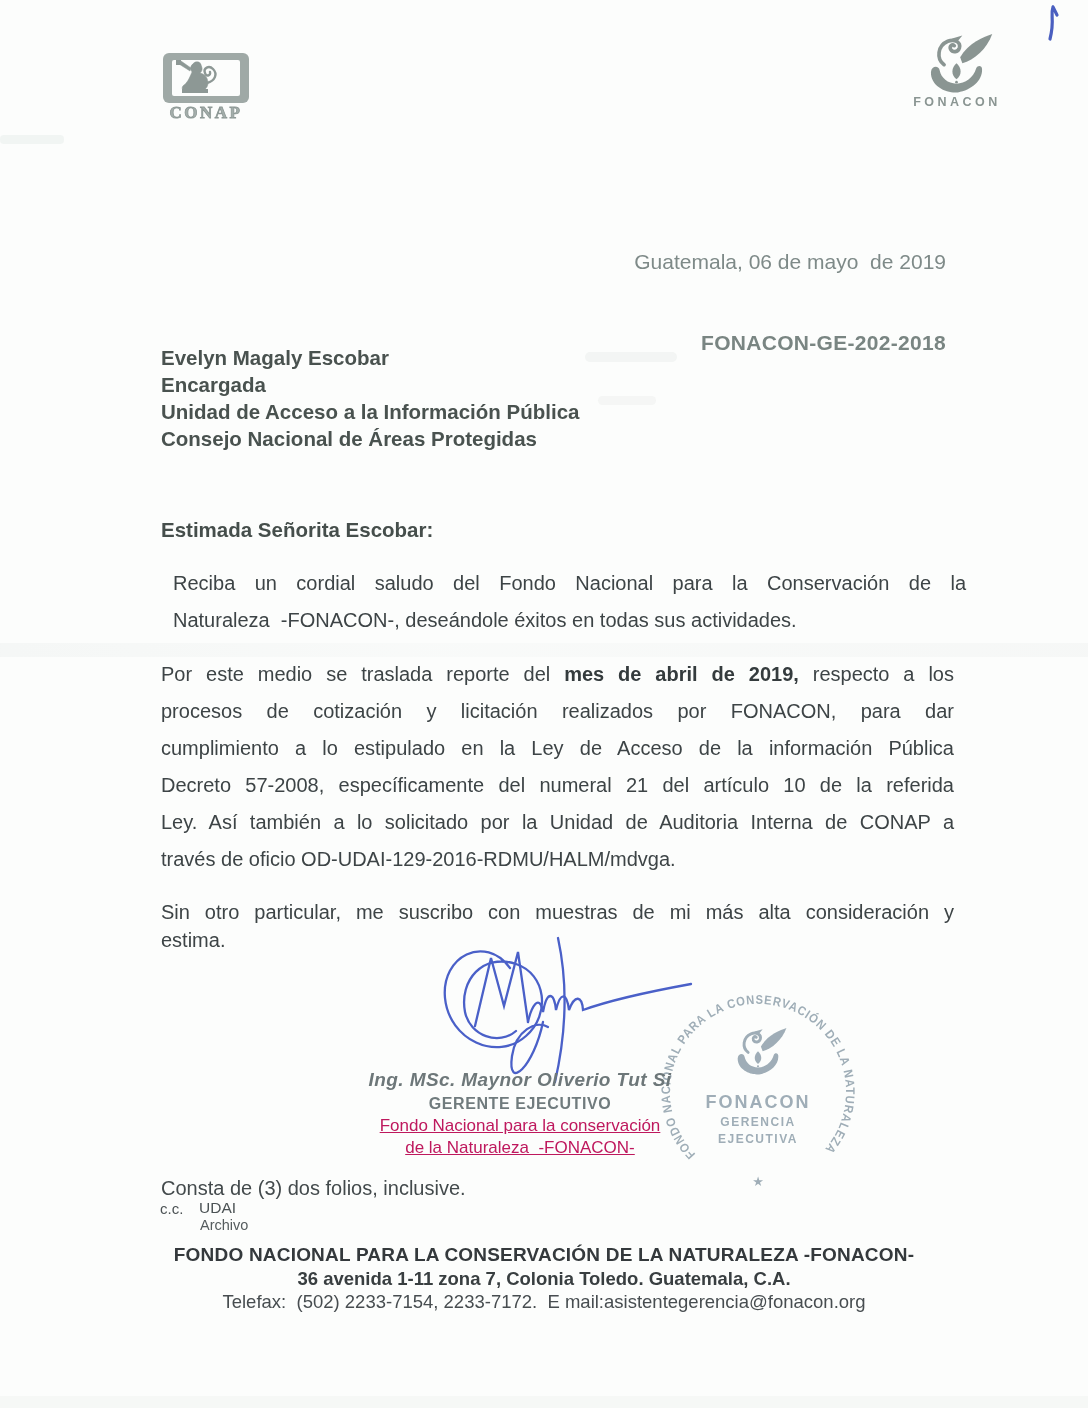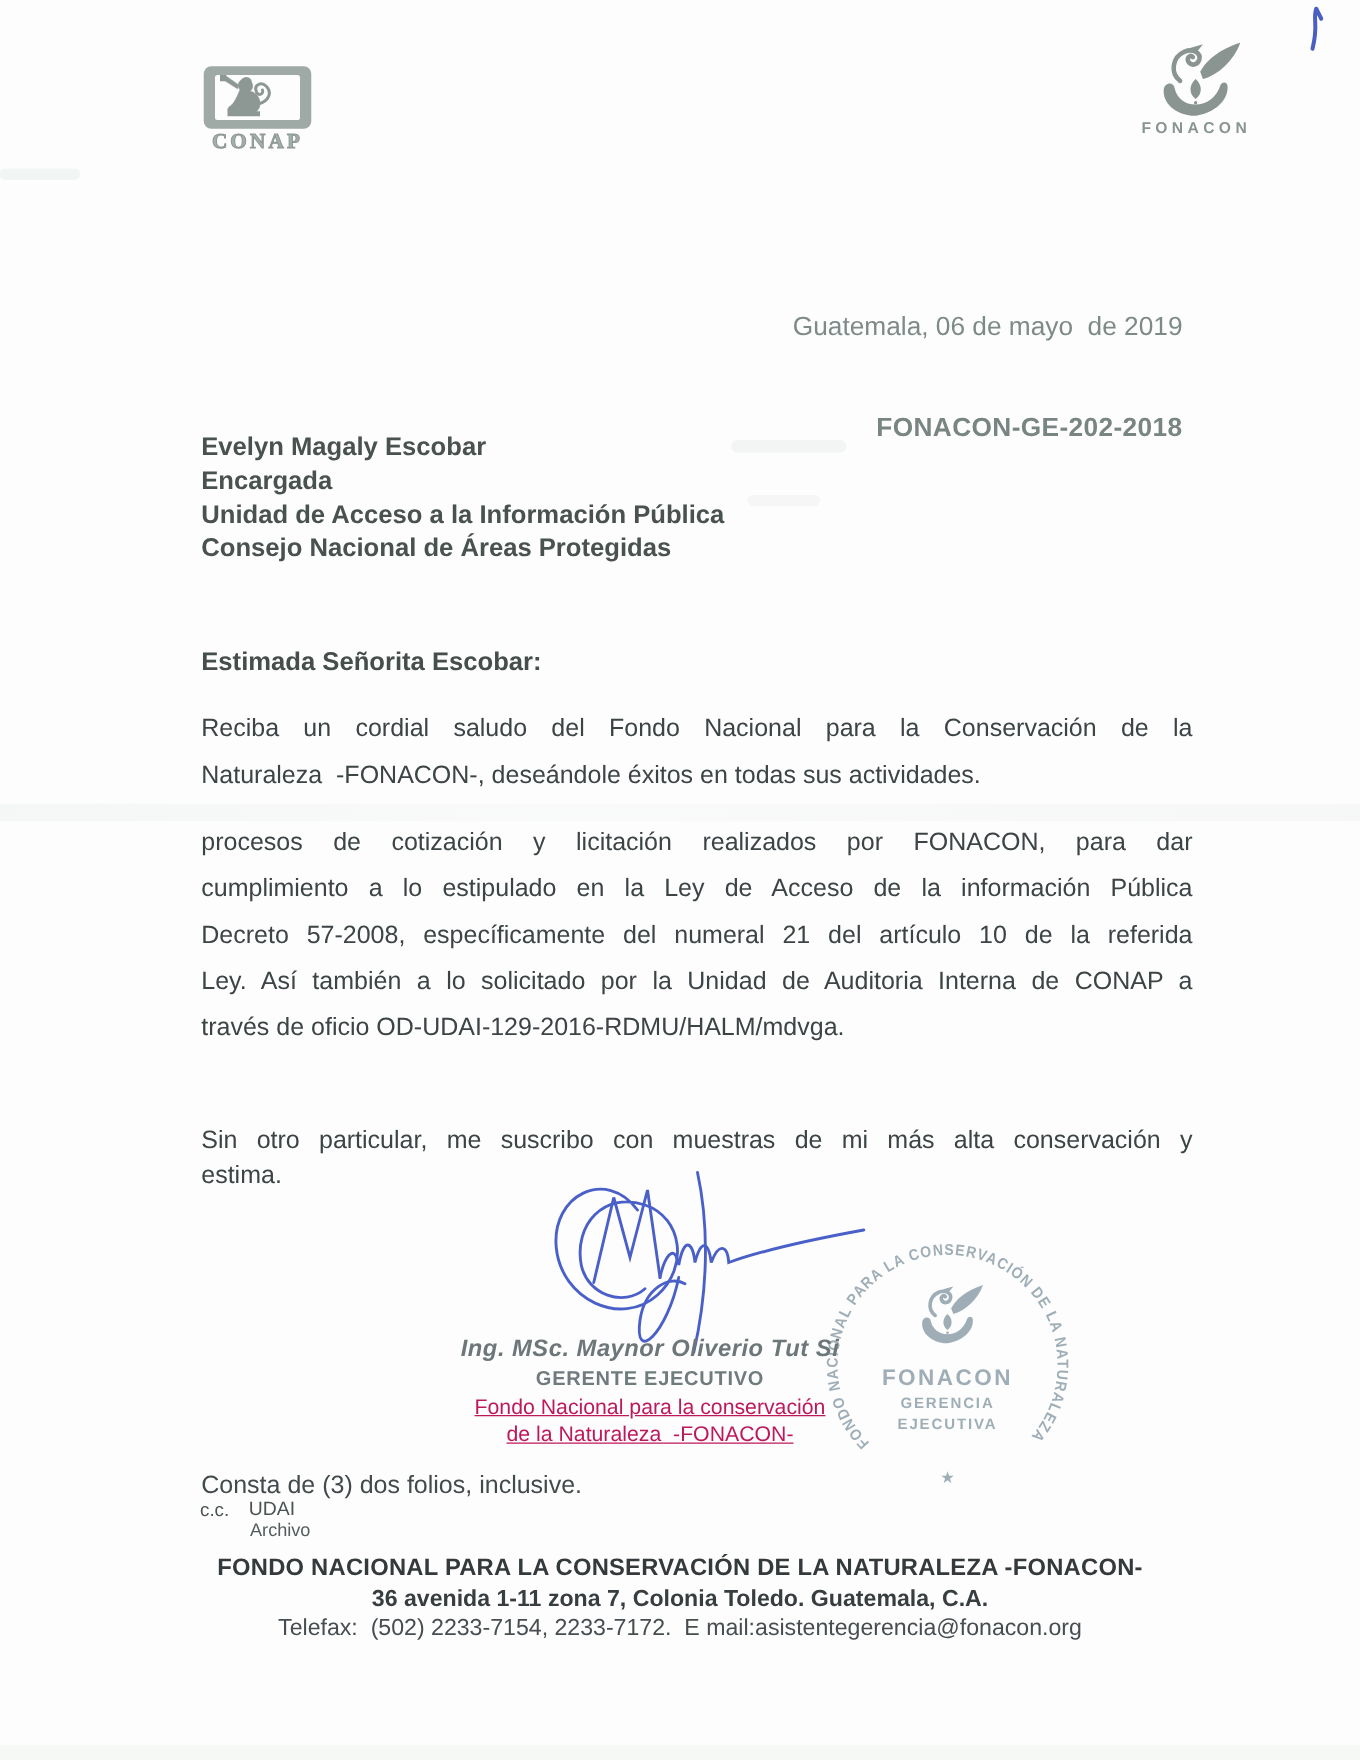--- a/index.html
+++ b/index.html
@@ -13,21 +13,21 @@
   
   .dateblock{left:560px;top:194px;width:386px;text-align:right;
     color:#7e8a88;font-size:21px;line-height:27px;white-space:pre-wrap;}
   .dateblock .ref{font-weight:bold;letter-spacing:.3px;color:#798582;}
   
   .recipient{left:161px;top:344px;width:600px;
     font-weight:bold;font-size:20.5px;line-height:27px;color:#49524f;}
   .salutation{left:161px;top:518px;font-weight:bold;font-size:20.5px;color:#454e4b;}
   
   .para{left:161px;width:793px;font-size:20px;color:#3d4446;}
-  .p1{top:565px;line-height:37px;}
+  .p1{top:565px;line-height:37px;margin-left:12px;}
   .p2{top:656px;line-height:37px;}
   .p3{top:898px;line-height:28px;}
   .jline{display:block;text-align:justify;text-align-last:justify;}
   .jline.last{text-align:justify;text-align-last:left;white-space:pre-wrap;}
   .para b{color:#343b3d;}
   
   .sigblock{left:310px;top:1068px;width:420px;text-align:center;}
   .sig-name{font-size:19px;font-weight:bold;font-style:italic;color:#6d7779;line-height:24px;letter-spacing:.4px;}
   .sig-title{font-size:16px;font-weight:bold;color:#707b7d;line-height:23px;letter-spacing:.6px;}
   .sig-org{font-size:17px;color:#be185d;line-height:22px;white-space:pre-wrap;text-decoration:underline;}
@@ -98,29 +98,30 @@
 </div>
 
 <div class="abs salutation">Estimada Señorita Escobar:</div>
 
 <div class="abs para p1">
   <span class="jline">Reciba un cordial saludo del Fondo Nacional para la Conservación de la</span>
   <span class="jline last">Naturaleza  -FONACON-, deseándole éxitos en todas sus actividades.</span>
 </div>
 
 <div class="abs para p2">
+  <span class="jline"><span>Por este medio se traslada reporte del </span><b>mes de abril de 2019,</b><span> respecto a los</span></span>
   <span class="jline">procesos de cotización y licitación realizados por FONACON, para dar</span>
   <span class="jline">cumplimiento a lo estipulado en la Ley de Acceso de la información Pública</span>
   <span class="jline">Decreto 57-2008, específicamente del numeral 21 del artículo 10 de la referida</span>
   <span class="jline">Ley. Así también a lo solicitado por la Unidad de Auditoria Interna de CONAP a</span>
   <span class="jline last">través de oficio OD-UDAI-129-2016-RDMU/HALM/mdvga.</span>
 </div>
 
 <div class="abs para p3">
-  <span class="jline">Sin otro particular, me suscribo con muestras de mi más alta conservación y</span>
+  <span class="jline">Sin otro particular, me suscribo con muestras de mi más alta consideración y</span>
   <span class="jline last">estima.</span>
 </div>
 
 <svg class="abs" style="left:415px;top:930px;" width="300" height="170" viewBox="0 0 300 170">
   <g fill="none" stroke="#3b53c4" stroke-width="2.3" stroke-linecap="round" opacity="0.92">
     <path d="M95,38 C70,4 26,26 30,68 C34,110 82,132 111,106 C136,84 131,44 101,34 C68,23 44,50 50,82 C55,106 84,116 101,101"></path>
     <path d="M60,96 L76,28 L89,76 L103,22 L113,92"></path>
     <path d="M113,92 C116,78 124,62 128,82 C132,60 139,62 141,80 C146,60 152,64 154,80 C160,64 167,66 168,80 C190,72 232,62 276,54"></path>
     <path d="M143,8 C151,45 153,95 140,152"></path>
     <path d="M128,92 C119,136 92,162 97,126 C101,100 121,90 133,97"></path>

